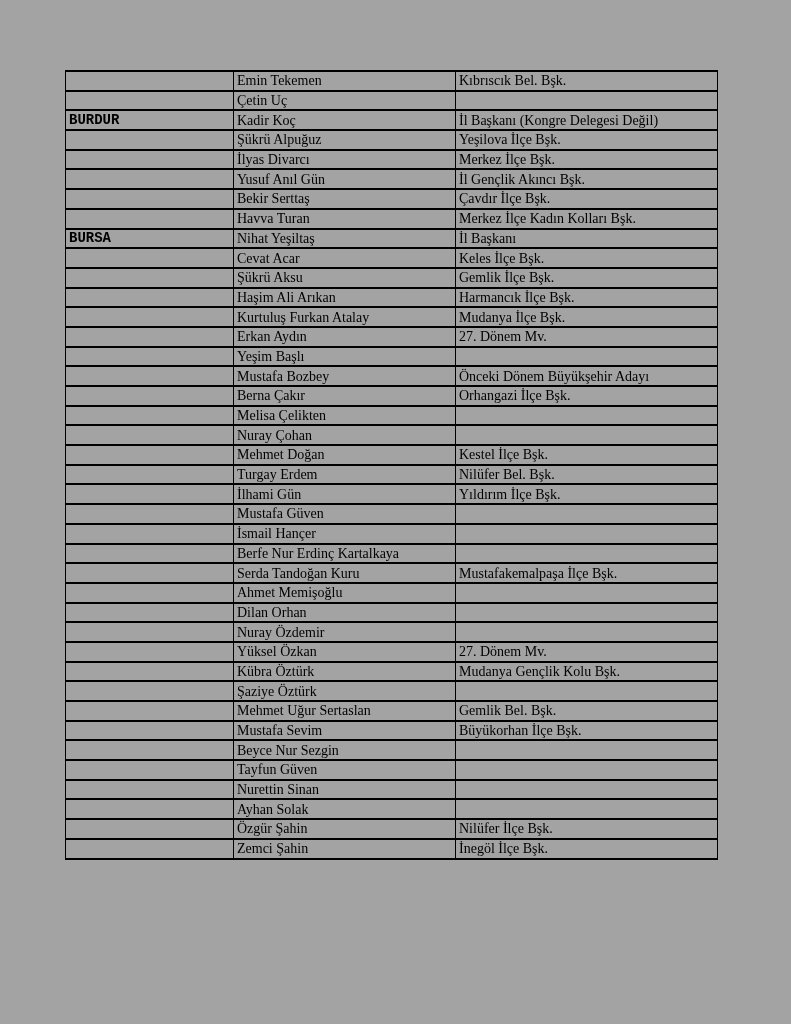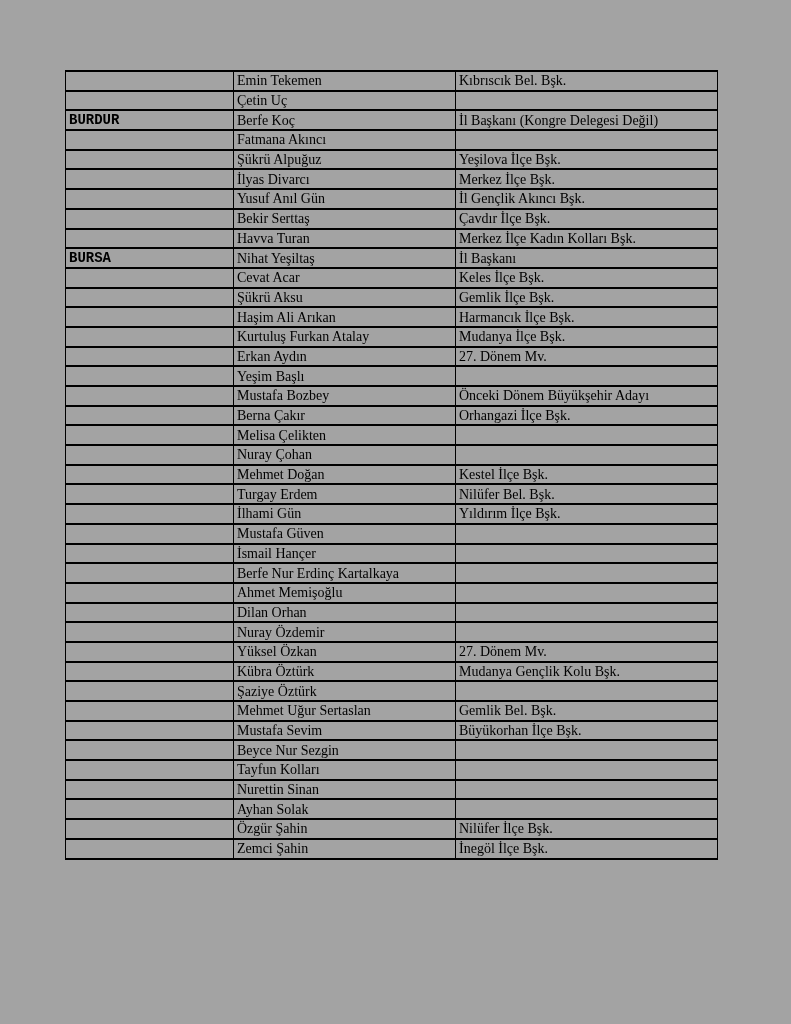--- a/index.html
+++ b/index.html
@@ -61,27 +61,22 @@
           <td class="name-cell">Emin Tekemen</td>
           <td class="title-cell">Kıbrıscık Bel. Bşk.</td>
         </tr>
         <tr>
           <td class="province-cell"></td>
           <td class="name-cell">Çetin Uç</td>
           <td class="title-cell"></td>
         </tr>
         <tr>
           <td class="province-cell">BURDUR</td>
-          <td class="name-cell">Berfe Koç</td>
+          <td class="name-cell">Kadir Koç</td>
           <td class="title-cell">İl Başkanı (Kongre Delegesi Değil)</td>
-        </tr>
-        <tr>
-          <td class="province-cell"></td>
-          <td class="name-cell">Fatmana Akıncı</td>
-          <td class="title-cell"></td>
         </tr>
         <tr>
           <td class="province-cell"></td>
           <td class="name-cell">Şükrü Alpuğuz</td>
           <td class="title-cell">Yeşilova İlçe Bşk.</td>
         </tr>
         <tr>
           <td class="province-cell"></td>
           <td class="name-cell">İlyas Divarcı</td>
           <td class="title-cell">Merkez İlçe Bşk.</td>
@@ -181,20 +176,25 @@
           <td class="name-cell">İsmail Hançer</td>
           <td class="title-cell"></td>
         </tr>
         <tr>
           <td class="province-cell"></td>
           <td class="name-cell">Berfe Nur Erdinç Kartalkaya</td>
           <td class="title-cell"></td>
         </tr>
         <tr>
           <td class="province-cell"></td>
+          <td class="name-cell">Serda Tandoğan Kuru</td>
+          <td class="title-cell">Mustafakemalpaşa İlçe Bşk.</td>
+        </tr>
+        <tr>
+          <td class="province-cell"></td>
           <td class="name-cell">Ahmet Memişoğlu</td>
           <td class="title-cell"></td>
         </tr>
         <tr>
           <td class="province-cell"></td>
           <td class="name-cell">Dilan Orhan</td>
           <td class="title-cell"></td>
         </tr>
         <tr>
           <td class="province-cell"></td>
@@ -226,21 +226,21 @@
           <td class="name-cell">Mustafa Sevim</td>
           <td class="title-cell">Büyükorhan İlçe Bşk.</td>
         </tr>
         <tr>
           <td class="province-cell"></td>
           <td class="name-cell">Beyce Nur Sezgin</td>
           <td class="title-cell"></td>
         </tr>
         <tr>
           <td class="province-cell"></td>
-          <td class="name-cell">Tayfun Kolları</td>
+          <td class="name-cell">Tayfun Güven</td>
           <td class="title-cell"></td>
         </tr>
         <tr>
           <td class="province-cell"></td>
           <td class="name-cell">Nurettin Sinan</td>
           <td class="title-cell"></td>
         </tr>
         <tr>
           <td class="province-cell"></td>
           <td class="name-cell">Ayhan Solak</td>

